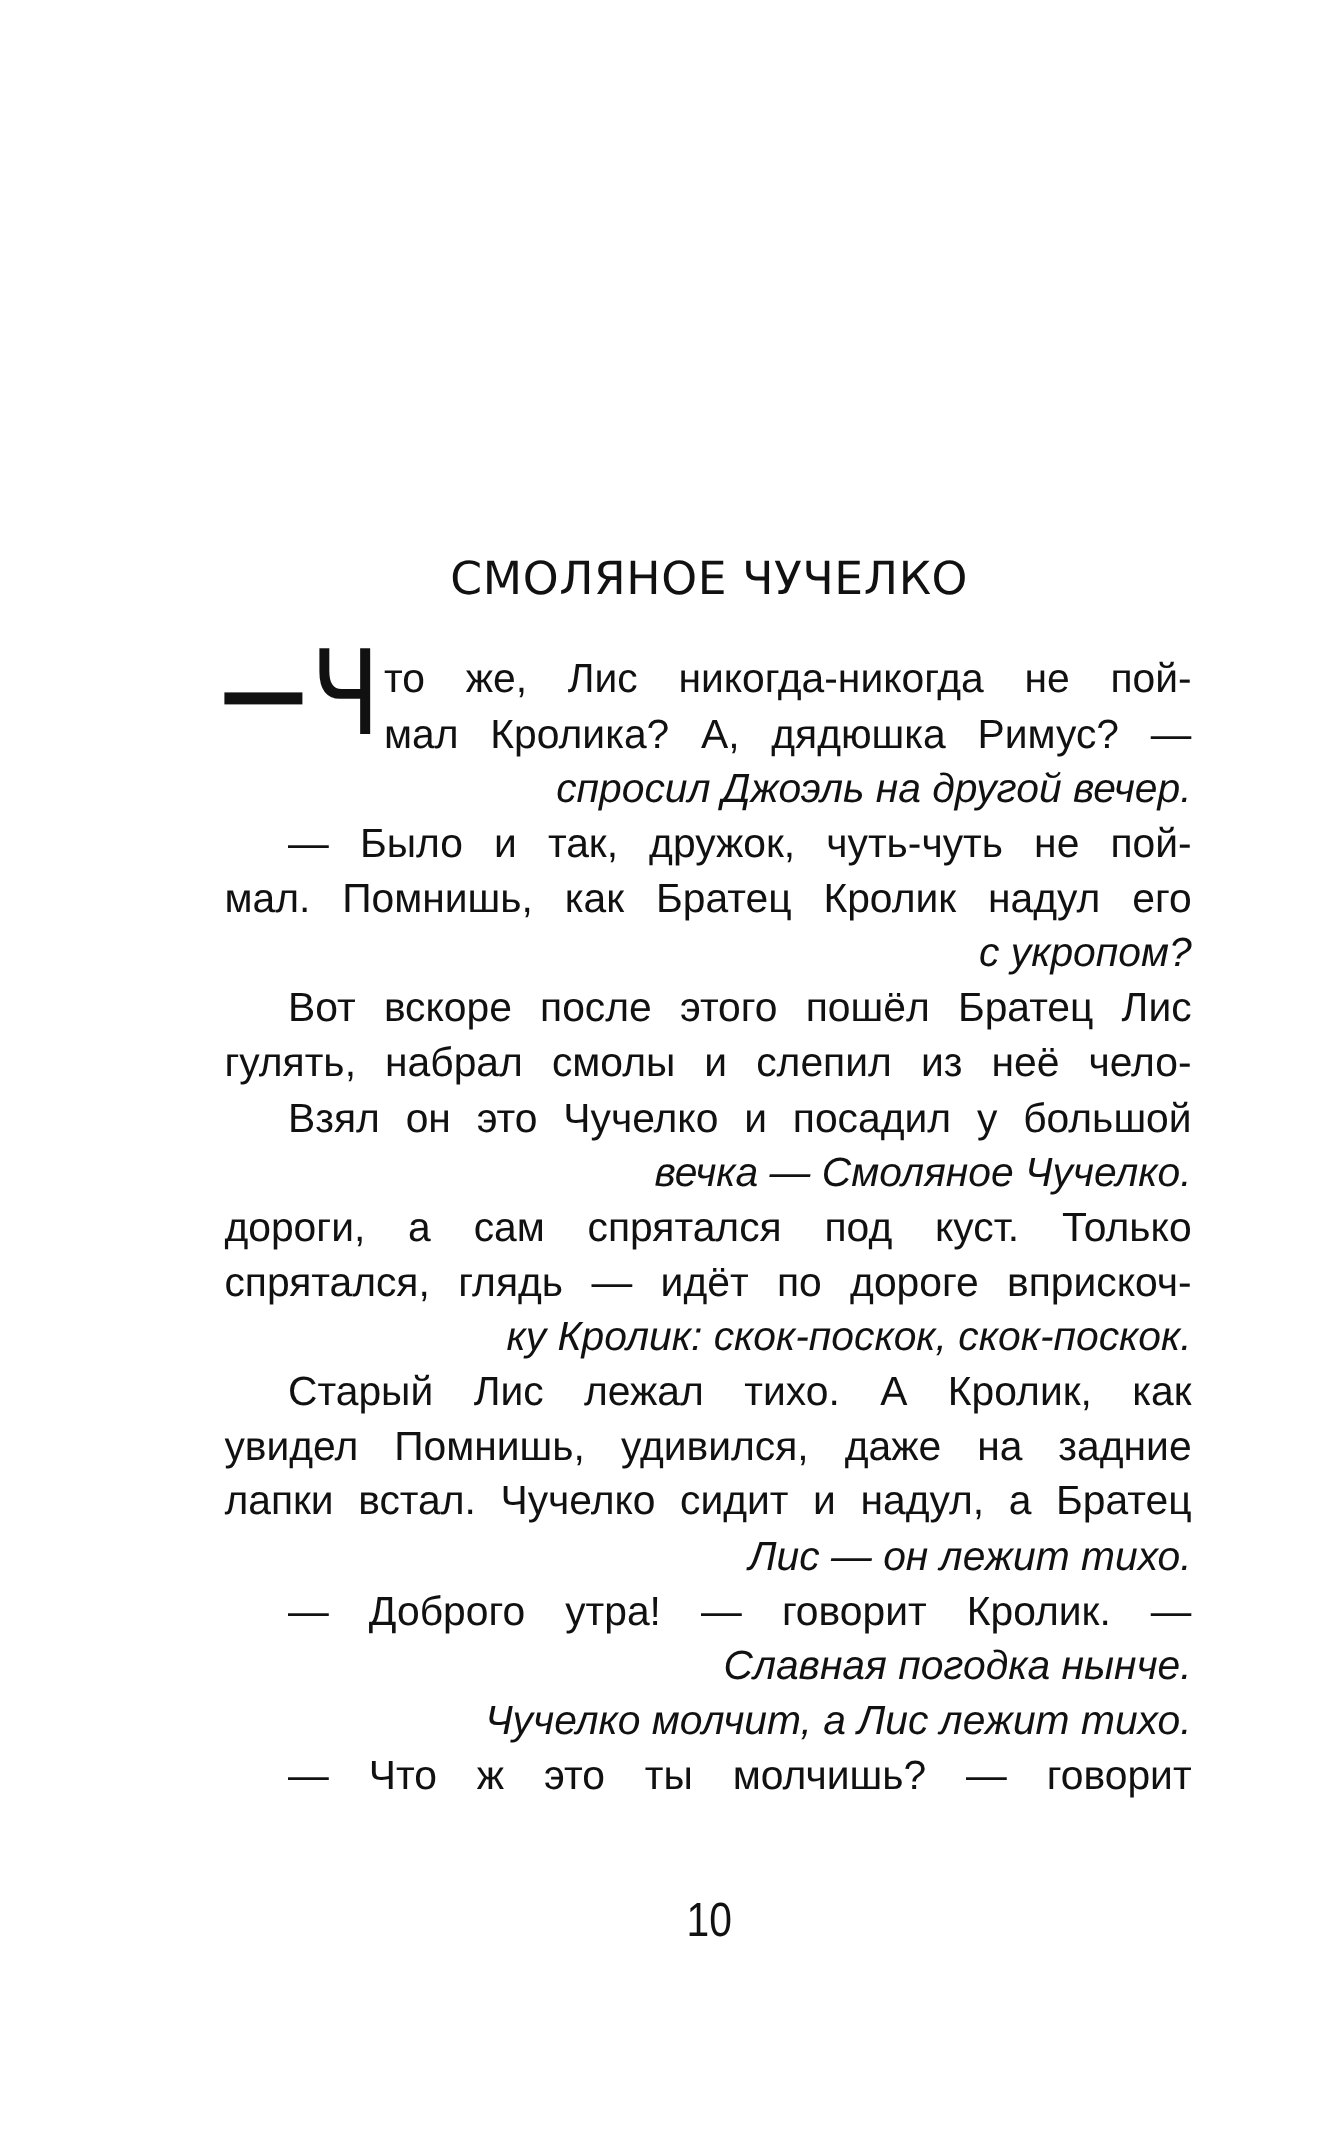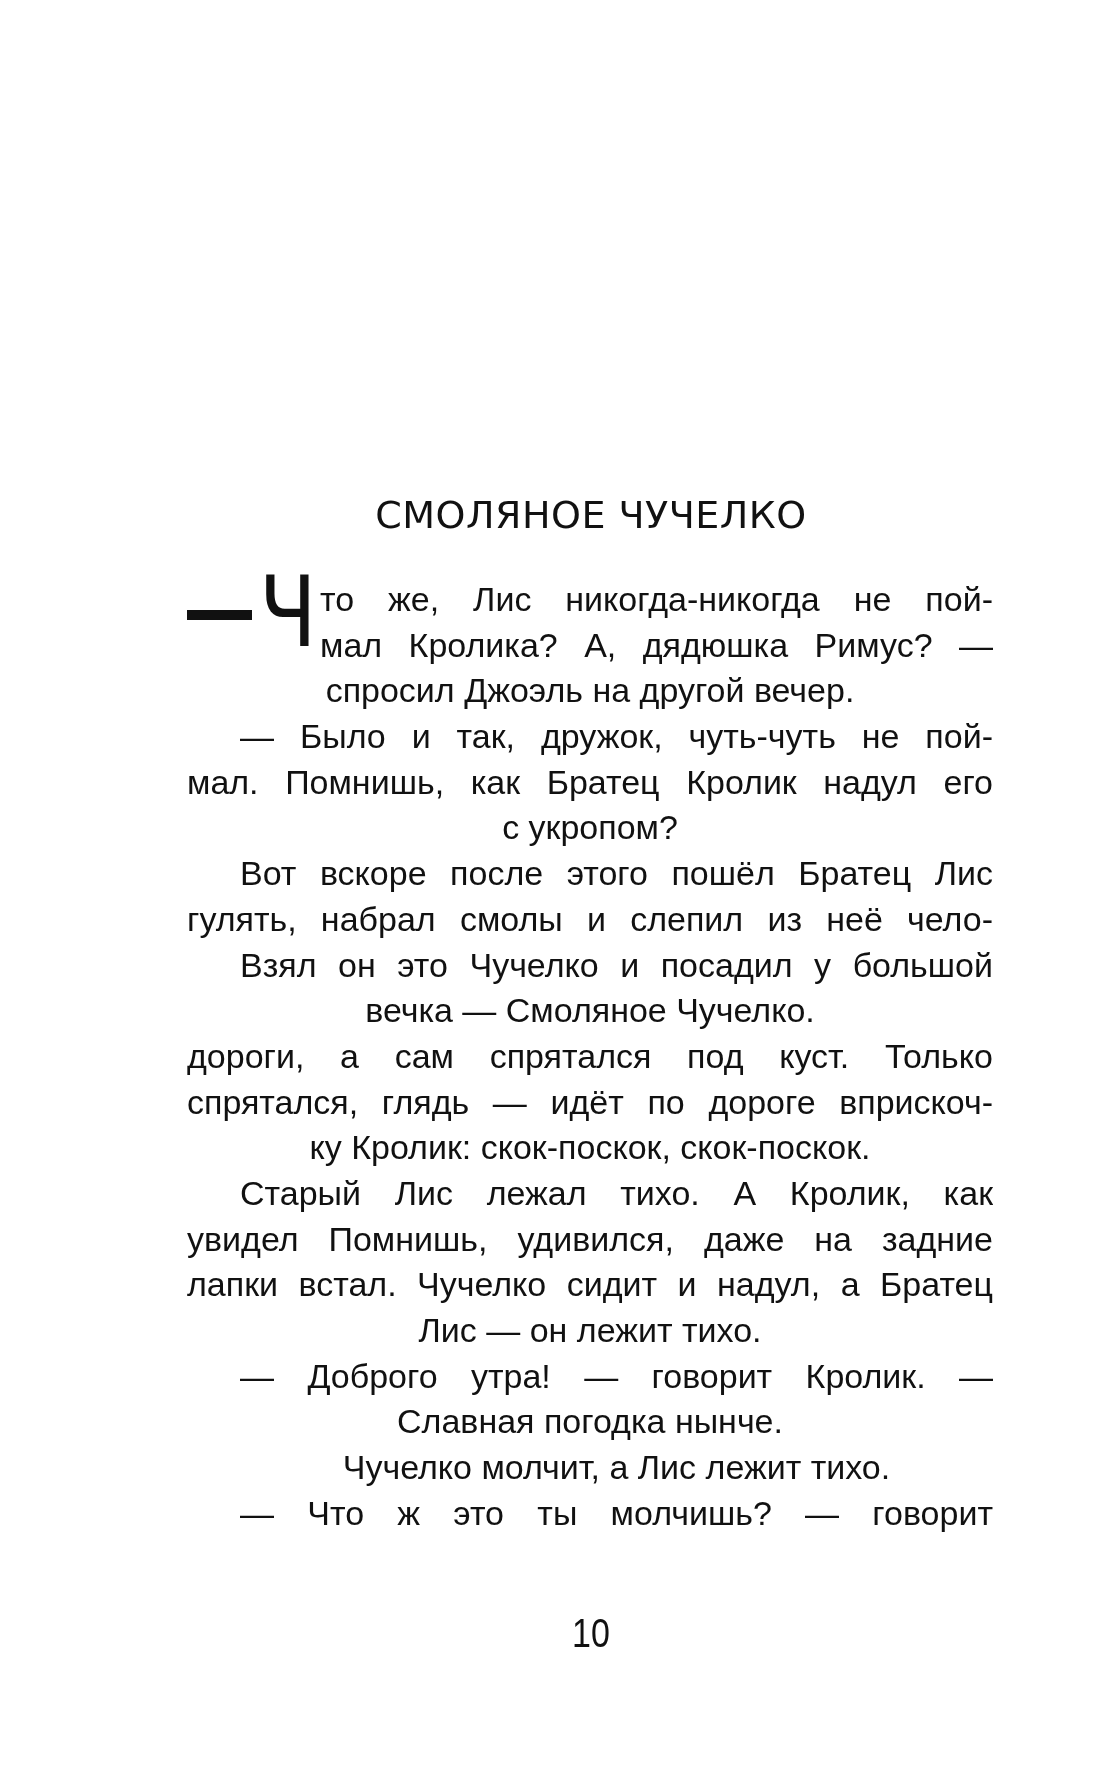--- a/index.html
+++ b/index.html
@@ -14,21 +14,20 @@
       overflow: hidden;
       color: #111111;
       font-family: "Liberation Sans", "DejaVu Sans", sans-serif;
     }
     .page {
       position: absolute;
       left: 0;
       top: 0;
       width: 1105px;
       height: 1752px;
-      margin-top: 33px;
     }
     .chapter-title {
       position: absolute;
       left: 0;
       width: 1182px; 
       top: 458px;
       text-align: center;
       font-family: "DejaVu Sans", sans-serif;
       font-size: 38px;
       letter-spacing: 0.5px;
@@ -49,21 +48,22 @@
       white-space: nowrap;
       overflow: visible;
     }
     .line.justify {
       text-align: justify;
       text-align-last: justify;
       white-space: normal;
       overflow: hidden;
     }
     .line.last {
-      text-align: center;
+      text-align: right;
+      font-style: italic;
     }
     .line.indent {
       padding-left: 53px;
     }
     .line.after-cap {
       padding-left: 133px;
     }
     .drop-cap {
       position: absolute;
       left: 0;

